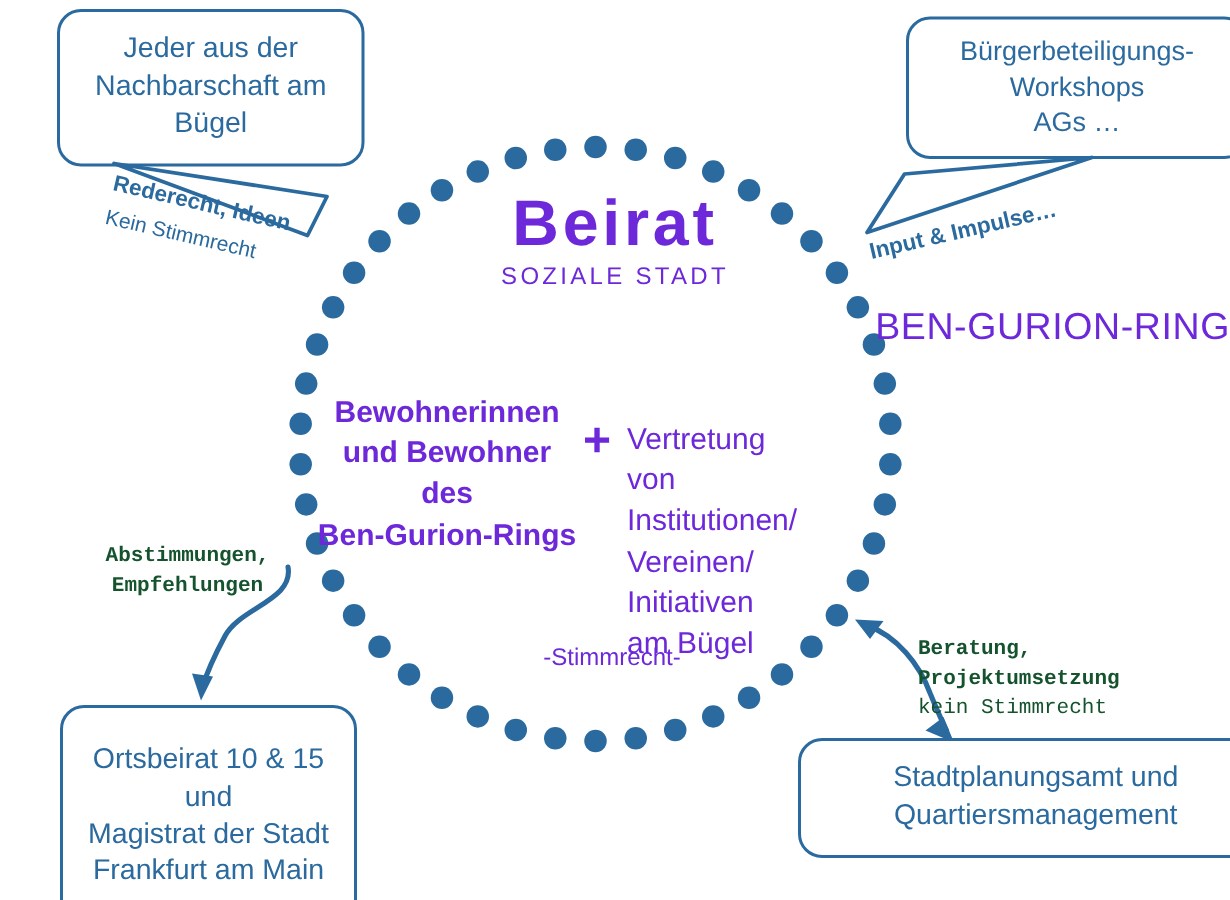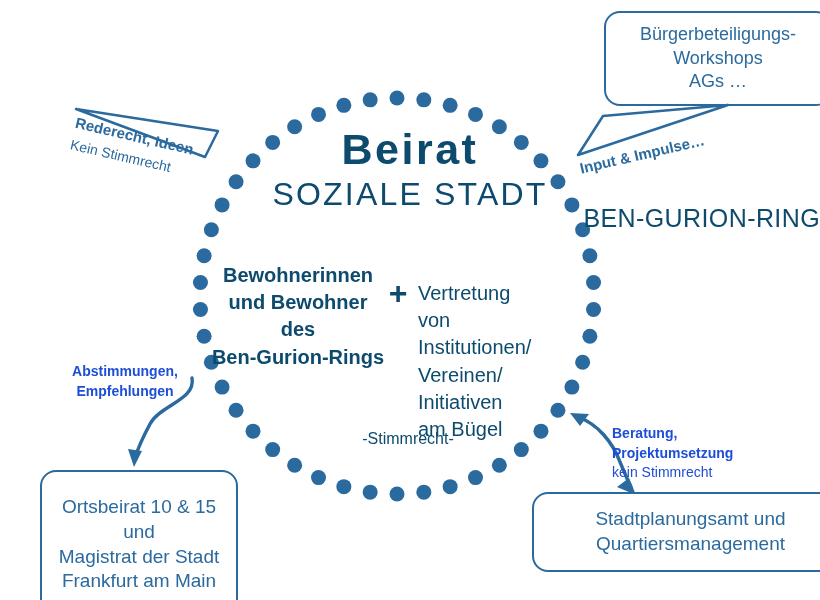--- a/index.html
+++ b/index.html
@@ -29,29 +29,29 @@
   #bubble-neighbourhood{left:38px;top:6px;width:205px;height:105px;font-size:19px;}
   #bubble-participation{left:604px;top:11px;width:228px;height:95px;font-size:18px;}
   #box-ortsbeirat{left:40px;top:470px;width:198px;height:149px;font-size:19px;}
   #box-stadtplanung{left:532px;top:492px;width:317px;height:80px;font-size:19px;}
 
   
   #vec{position:absolute;left:0;top:0;width:820px;height:600px;z-index:2;}
   #vec-top{position:absolute;left:0;top:0;width:820px;height:600px;z-index:7;pointer-events:none;}
 
   
-  .ctr{position:absolute;color:#0c4a6e;text-align:center;z-index:5;}
+  .ctr{position:absolute;color:#6d28d9;text-align:center;z-index:5;}
 
   #title-beirat{
     left:0;right:0;top:125px;
     font-size:43px;font-weight:bold;letter-spacing:2.5px;
   }
   #title-soziale{
     left:0;right:0;top:176px;
-    font-size:32px;letter-spacing:2.2px;
+    font-size:16px;letter-spacing:2.2px;
   }
   #title-ring{
     left:0;right:0;top:204px;
     font-size:25px;letter-spacing:0.4px;text-align:right;
   }
 
   #col-left{
     left:198px;top:262px;width:200px;
     font-size:20px;line-height:1.36;text-align:center;font-weight:bold;
   }
@@ -77,21 +77,21 @@
     transform:rotate(13deg);transform-origin:left top;
     font-size:15px;font-weight:bold;line-height:1.5;
   }
   #lbl-rederecht .sub{font-weight:normal;font-size:14px;display:block;}
   #lbl-input{
     left:578px;top:160px;
     transform:rotate(-13deg);transform-origin:left top;
     font-size:15px;font-weight:bold;
   }
 
-  .flat-label{position:absolute;color:#1d4ed8;z-index:8;}
+  .flat-label{position:absolute;color:#14532d;z-index:8;font-family:Liberation Mono, monospace;}
   #lbl-abstimmungen{
     left:50px;top:361px;width:150px;
     font-size:14px;font-weight:bold;line-height:1.45;text-align:center;
   }
   #lbl-beratung{
     left:612px;top:403px;width:175px;
     font-size:14px;font-weight:bold;line-height:1.40;margin-top:21px;
   }
   #lbl-beratung .sub{font-weight:normal;font-size:14px;display:block;}
 </style>
@@ -172,20 +172,23 @@
   <div class="ctr" id="title-beirat">Beirat</div>
   <div class="ctr" id="title-soziale">SOZIALE STADT</div>
   <div class="ctr" id="title-ring">BEN-GURION-RING</div>
 
   <div class="ctr" id="col-left">Bewohnerinnen<br>und Bewohner<br>des<br>Ben-Gurion-Rings</div>
   <div class="ctr" id="plus-sign">+</div>
   <div class="ctr" id="col-right">Vertretung<br>von<br>Institutionen/<br>Vereinen/<br>Initiativen<br>am Bügel</div>
 
   <div class="ctr" id="stimmrecht">-Stimmrecht-</div>
 
+  <div class="bubble" id="bubble-neighbourhood">
+    <span class="btxt">Jeder aus der<br>Nachbarschaft am<br>Bügel</span>
+  </div>
 
   <div class="bubble" id="bubble-participation">
     <span class="btxt">Bürgerbeteiligungs-<br>Workshops<br>AGs …</span>
   </div>
 
   <div class="bubble" id="box-ortsbeirat">
     <span class="btxt">Ortsbeirat 10 &amp; 15<br>und<br>Magistrat der Stadt<br>Frankfurt am Main</span>
   </div>
 
   <div class="bubble" id="box-stadtplanung">

